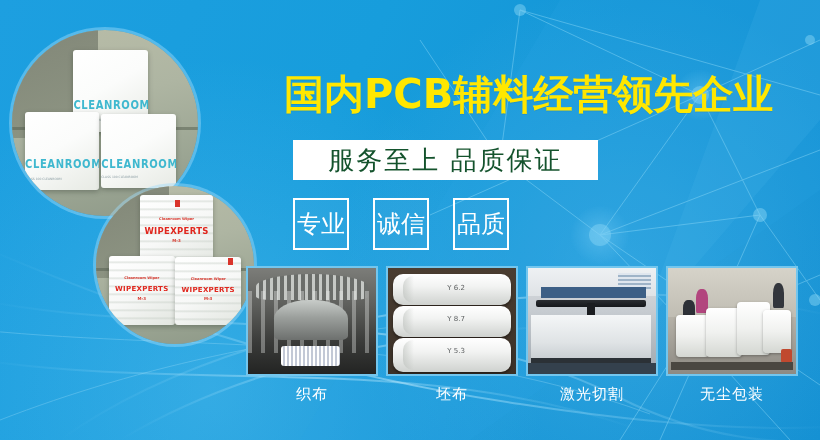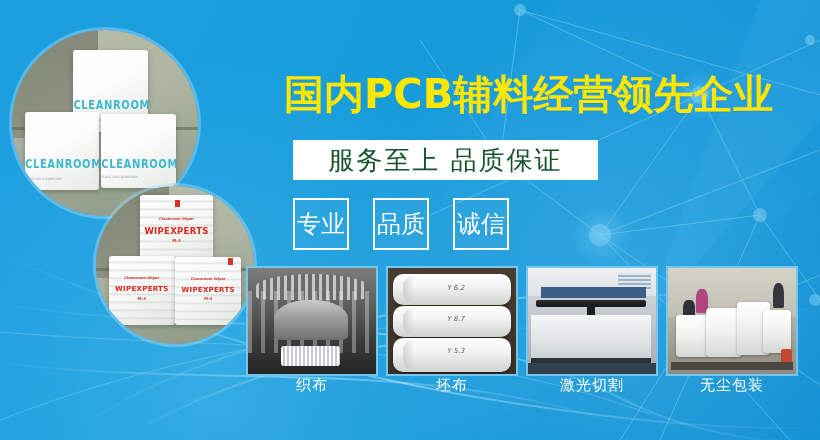--- a/index.html
+++ b/index.html
@@ -261,23 +261,23 @@
     align-items: center;
   }
   .thumb {
     width: 132px;
     height: 110px;
     border: 2px solid #73c6ee;
     box-sizing: border-box;
     overflow: hidden;
     position: relative;
     background: #888;
-    font-style: italic;
   }
   .caption {
+    margin-top: 9px;
     color: #ffffff;
     font-size: 15px;
     letter-spacing: 1px;
     white-space: nowrap;
   }
 
   
   .t1 {
     background: linear-gradient(180deg, #7c7d79 0%, #5e5f5c 35%, #3a3b39 70%, #232423 100%);
   }
@@ -544,22 +544,22 @@
   </div>
 
   <div class="headline">国内PCB辅料经营领先企业</div>
 
   <div class="subtitle-box">
     <div class="subtitle-text">服务至上 品质保证</div>
   </div>
 
   <div class="tags">
     <div class="tag">专业</div>
+    <div class="tag">诚信</div>
     <div class="tag">品质</div>
-    <div class="tag">诚信</div>
   </div>
 
   <div class="strip">
 
     <div class="cell">
       <div class="thumb t1">
         <div class="spools"></div>
         <div class="fab"></div>
       </div>
       <div class="caption">织布</div>

